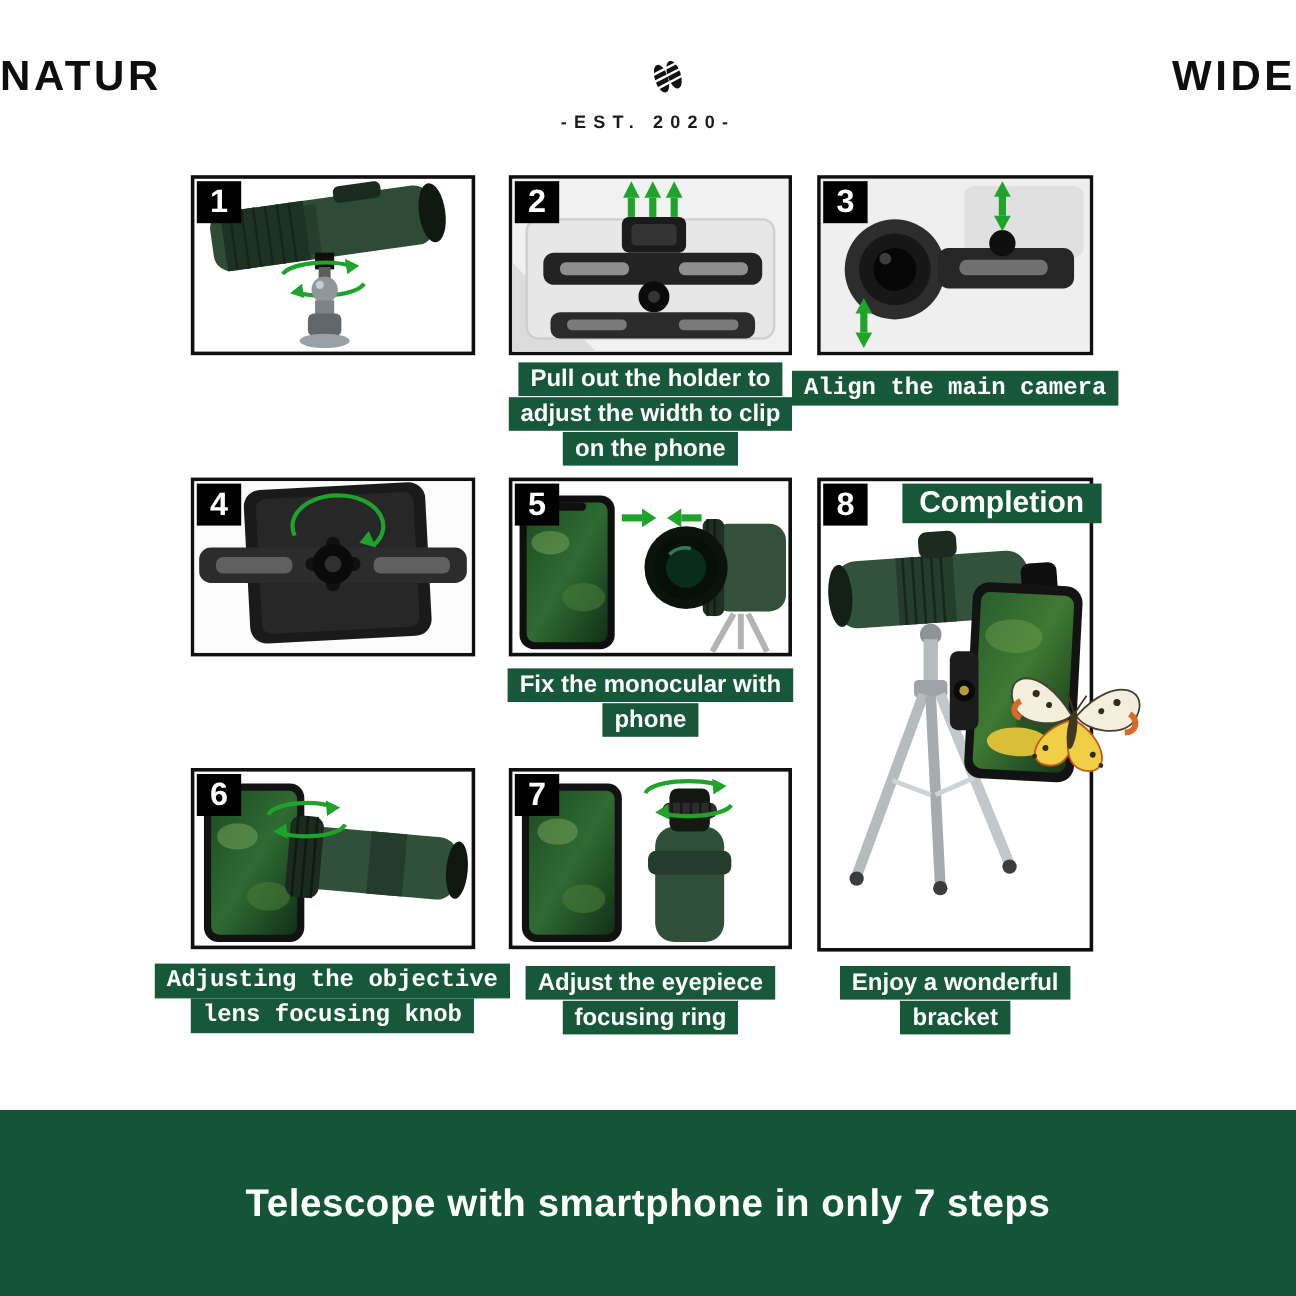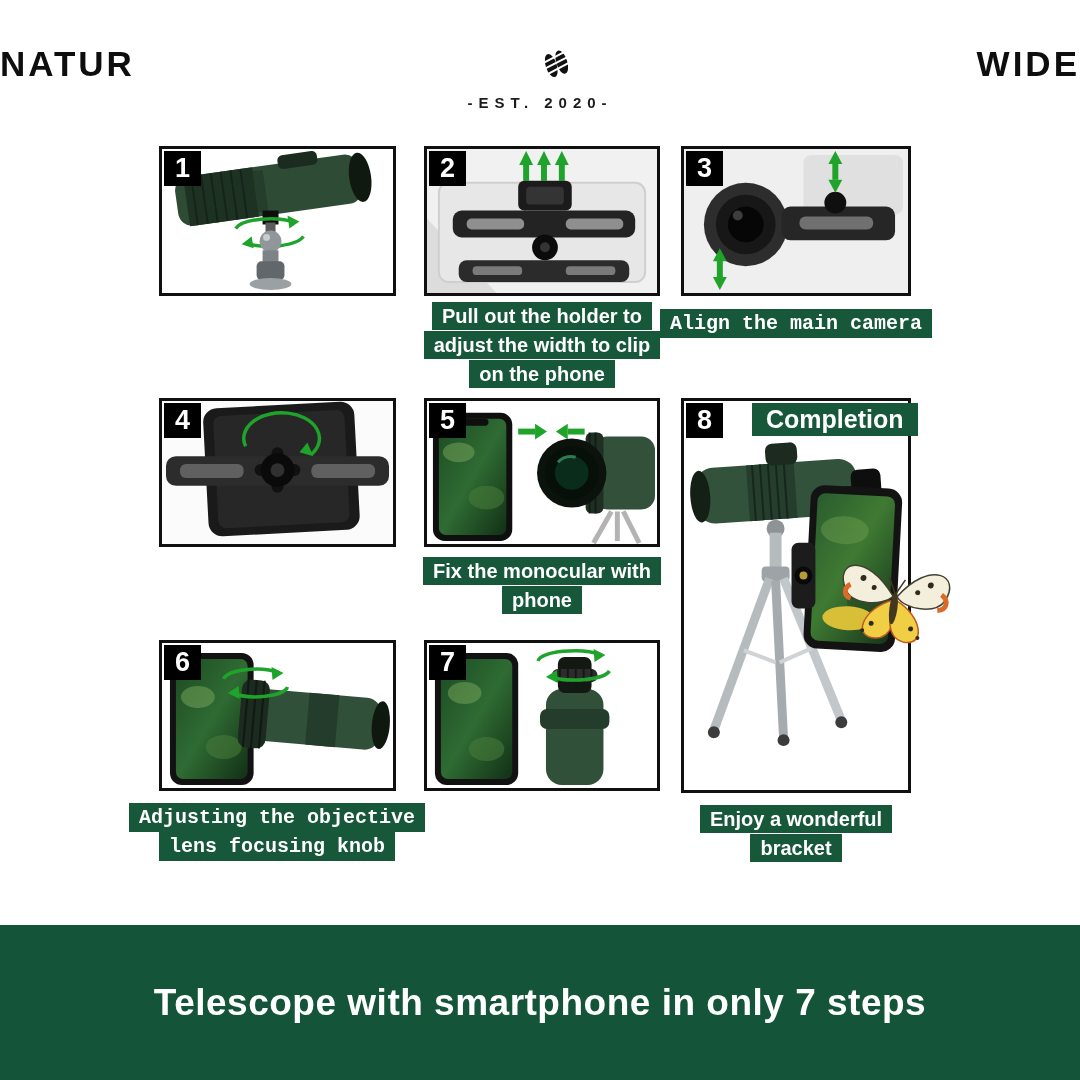--- a/index.html
+++ b/index.html
@@ -25,21 +25,21 @@
   
   .caption { position:absolute; width:300px; text-align:center; z-index:4; }
   .caption > span { display:inline; background:var(--label-green,#17583B); color:#fff;
                     font-weight:bold; font-size:20px; line-height:1.45; padding:3px 10px;
                     white-space:pre-line; -webkit-box-decoration-break:clone; box-decoration-break:clone; }
   .stray { position:absolute; font-size:20px; font-weight:bold; color:#141414; z-index:2; }
 
   
   .banner { position:absolute; left:0; top:925px; width:1080px; height:155px;
             background:var(--banner-green,#14553A); display:flex; align-items:center; justify-content:center; }
-  .banner-text { color:#ffffff; font-size:37px; font-weight:bold; letter-spacing:0.5px; }
+  .banner-text { color:#ffffff; font-size:32px; font-weight:bold; letter-spacing:0.5px; }
 
   
   .arr { fill:var(--arrow-green,#1FA32B); }
   .arr-s { stroke:var(--arrow-green,#1FA32B); fill:none; }
 </style>
 </head>
 <body>
 
 <div class="canvas">
 
@@ -383,20 +383,24 @@
     <span>Align the main camera</span>
   </div>
   <div class="caption" style="left:392px;top:557px;">
     <span>Fix the monocular with
 phone</span>
   </div>
   <div class="caption" style="left:127px;top:803px;font-family:Liberation Mono, monospace;">
     <span>Adjusting the objective
 lens focusing knob</span>
   </div>
+  <div class="caption" style="left:392px;top:805px;">
+    <span>Adjust the eyepiece
+focusing ring</span>
+  </div>
   <div class="caption" style="left:646px;top:805px;">
     <span>Enjoy a wonderful
 bracket</span>
   </div>
   <span class="stray" style="left:876px;top:808px;">t</span>
 
   <footer class="banner">
     <h1 class="banner-text">Telescope with smartphone in only 7 steps</h1>
   </footer>
 

